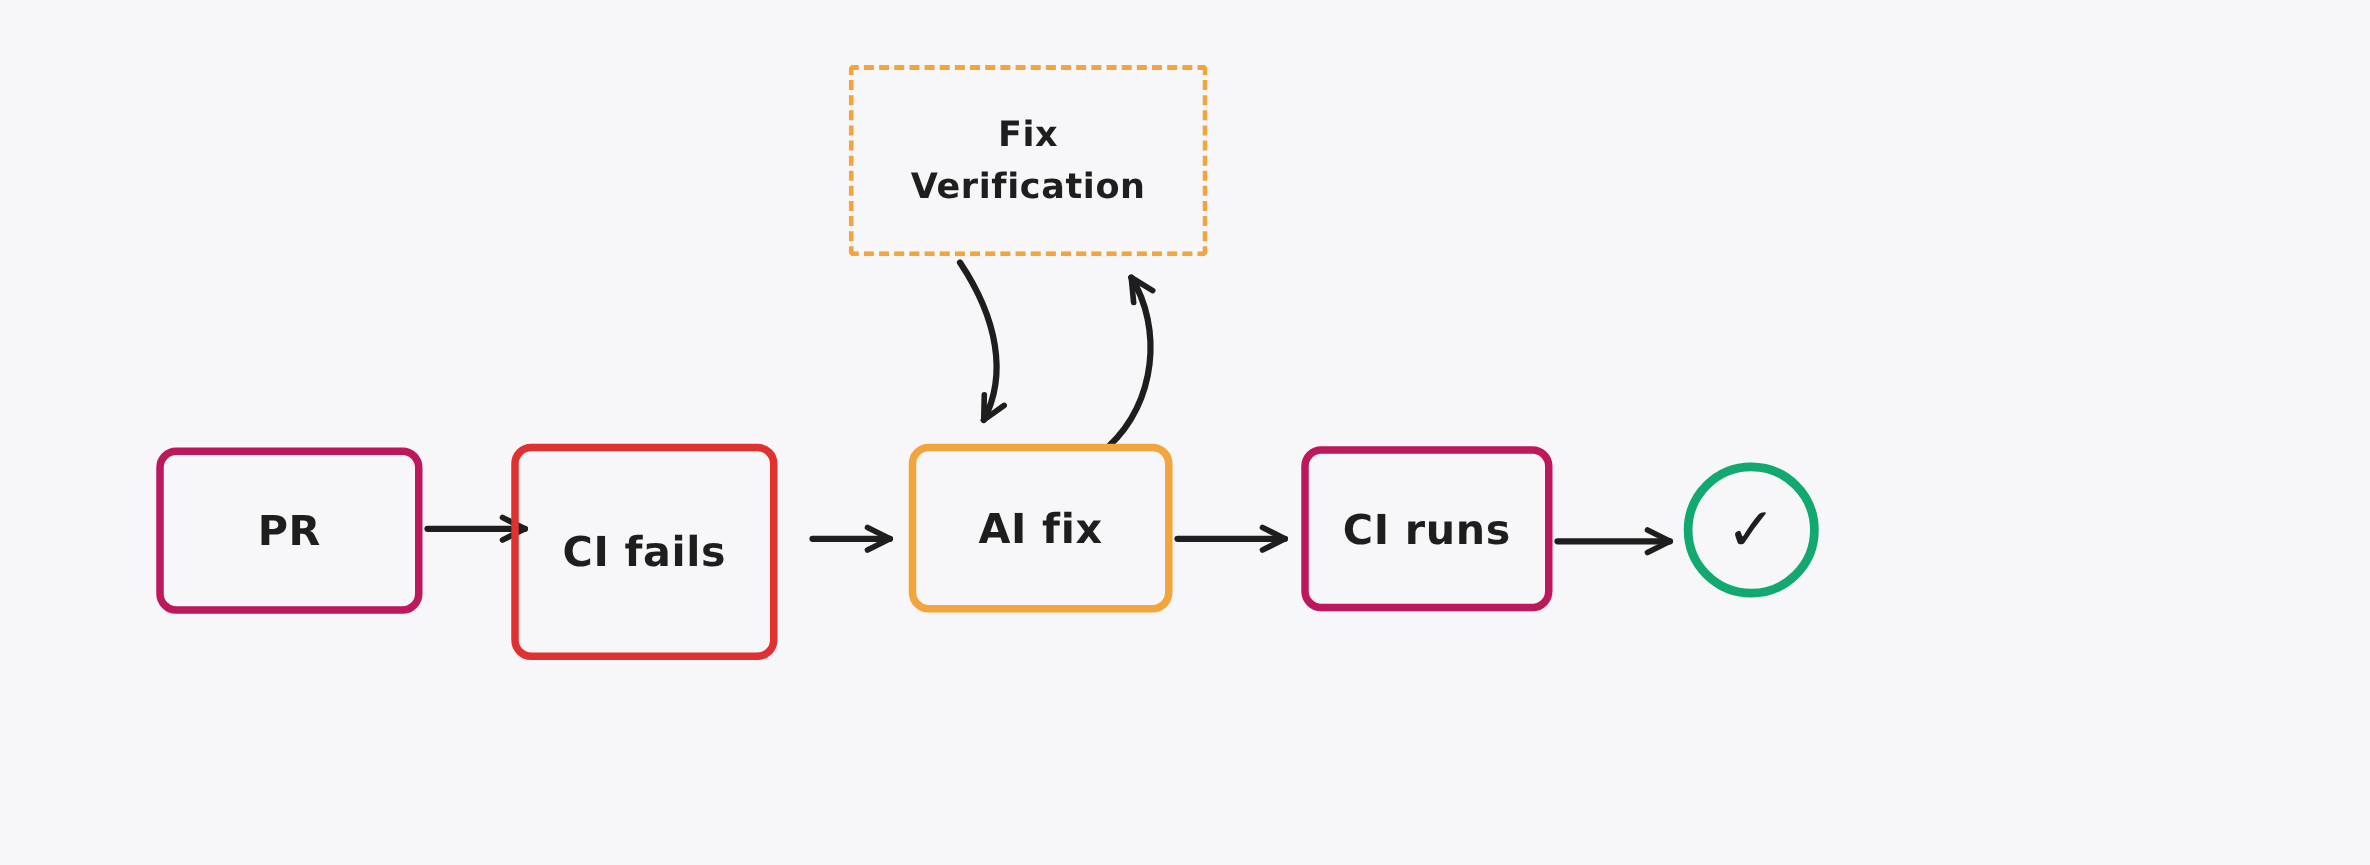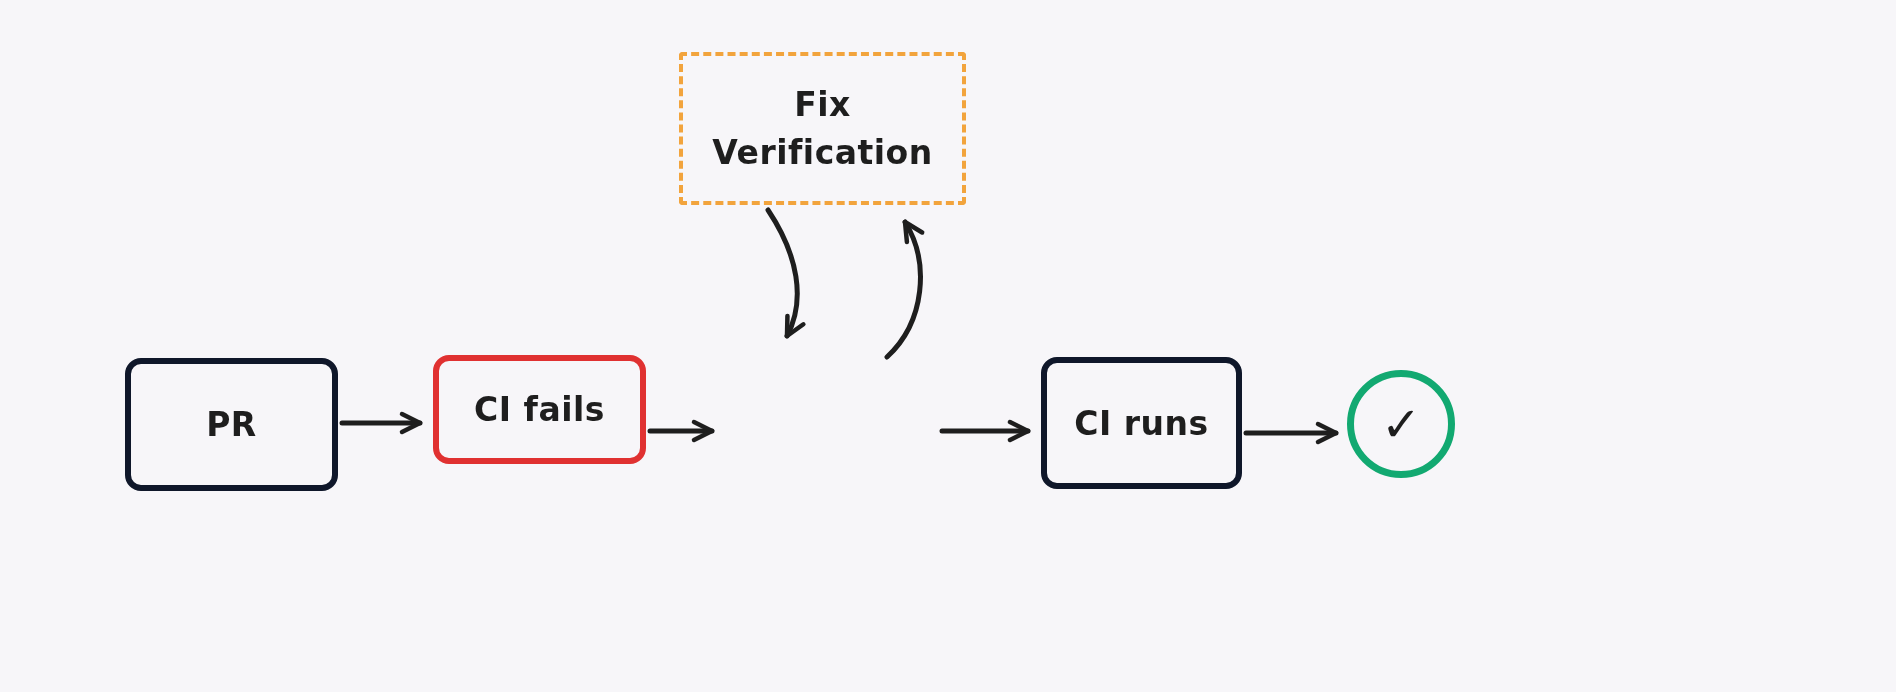--- a/index.html
+++ b/index.html
@@ -27,25 +27,25 @@
     text-align: center;
     background: transparent;
   }
   .node .label {
     font-size: 33px;
     font-weight: 700;
     letter-spacing: 0.5px;
     color: #1e1e1e;
   }
   .rect {
-    border: 6px solid #0f172a;
+    border: 6px solid #be185d;
     border-radius: 16px;
   }
   #node-pr        { left: 125px;  top: 358px; width: 213px; height: 133px; }
-  #node-ci-fails  { left: 433px;  top: 355px; width: 213px; height: 109px; border-color: #e03131; }
+  #node-ci-fails  { left: 409px;  top: 355px; width: 213px; height: 173px; border-color: #e03131; }
   #node-ai-fix    { left: 727px;  top: 355px; width: 211px; height: 135px; border-color: #f2a43d; }
   #node-ci-runs   { left: 1041px; top: 357px; width: 201px; height: 132px; justify-content: center; }
   #node-success {
     left: 1347px; top: 370px;
     width: 108px; height: 108px;
     border: 7px solid #12a971;
     border-radius: 50%;
   }
   #node-success .check {
     font-size: 48px;
@@ -53,21 +53,21 @@
     line-height: 1;
     color: #1e1e1e;
   }
   #node-fix-verification {
     left: 679px; top: 52px;
     width: 287px; height: 153px;
     border: 4px dashed #f2a43d;
     border-radius: 4px;
   }
   #node-fix-verification .label {
-    font-size: 33px;
+    font-size: 28px;
     font-weight: 700;
     line-height: 1.45;
     width: 230px;
   }
 </style>
 </head>
 <body>
 
 <div class="canvas">
 
@@ -96,20 +96,23 @@
   </div>
 
   <div class="node rect" id="node-pr">
     <span class="label">PR</span>
   </div>
 
   <div class="node rect" id="node-ci-fails">
     <span class="label">CI fails</span>
   </div>
 
+  <div class="node rect" id="node-ai-fix">
+    <span class="label">AI fix</span>
+  </div>
 
   <div class="node rect" id="node-ci-runs">
     <span class="label">CI runs</span>
   </div>
 
   <div class="node" id="node-success">
     <span class="check">✓</span>
   </div>
 
 </div>

